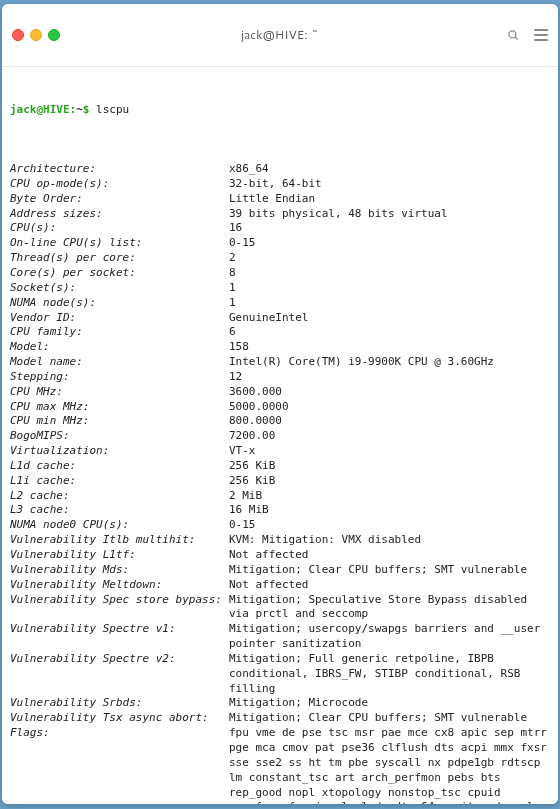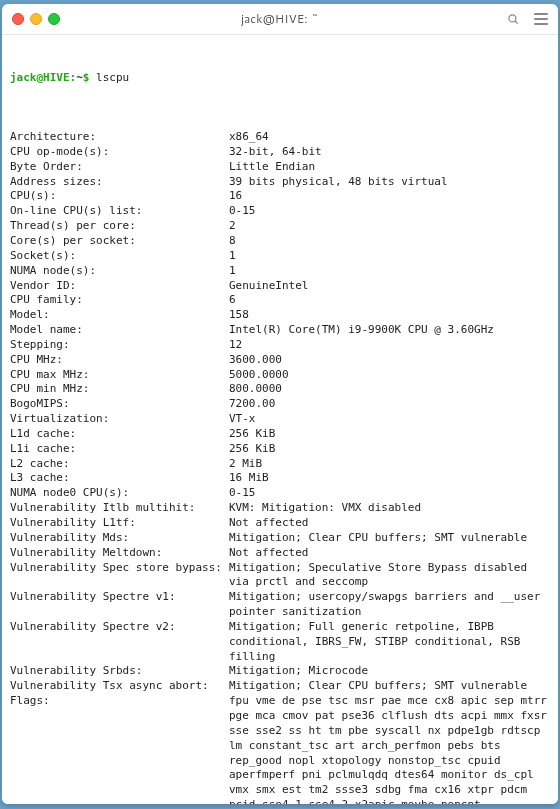--- a/index.html
+++ b/index.html
@@ -23,21 +23,21 @@
     box-shadow: 0 2px 6px rgba(0,0,0,0.25);
     display: flex;
     flex-direction: column;
     overflow: hidden;
   }
   .titlebar {
     height: 30px;
     flex: 0 0 30px;
     display: flex;
     align-items: center;
-    padding: 0 10px;
+    padding: 16px 10px;
     border-bottom: 1px solid #e6e6e6;
     font-family: -apple-system, "Segoe UI", "Cantarell", sans-serif;
     font-size: 12px;
     color: #555;
   }
   .traffic {
     display: flex;
     gap: 6px;
     align-items: center;
     width: 60px;
@@ -73,21 +73,21 @@
     white-space: pre;
     color: #222;
     background: #fff;
   }
   .prompt-user { color: #2aa31f; font-weight: bold; }
   .prompt-sep  { color: #2aa31f; font-weight: bold; }
   .prompt-path { color: #333; font-weight: bold; }
   .cmd { color: #222; }
 
   .row { display: flex; }
-  .row .k { width: 210px; flex: 0 0 210px; white-space: pre; }
+  .row .k { width: 210px; flex: 0 0 210px; white-space: pre; font-style: italic; }
   .row .v { flex: 1 1 auto; white-space: pre-wrap; word-break: break-word; margin-left: 9px; }
 </style>
 </head>
 <body>
 
 <div class="window">
 
   <div class="titlebar">
     <div class="traffic">
       <span class="tl-close"></span>

